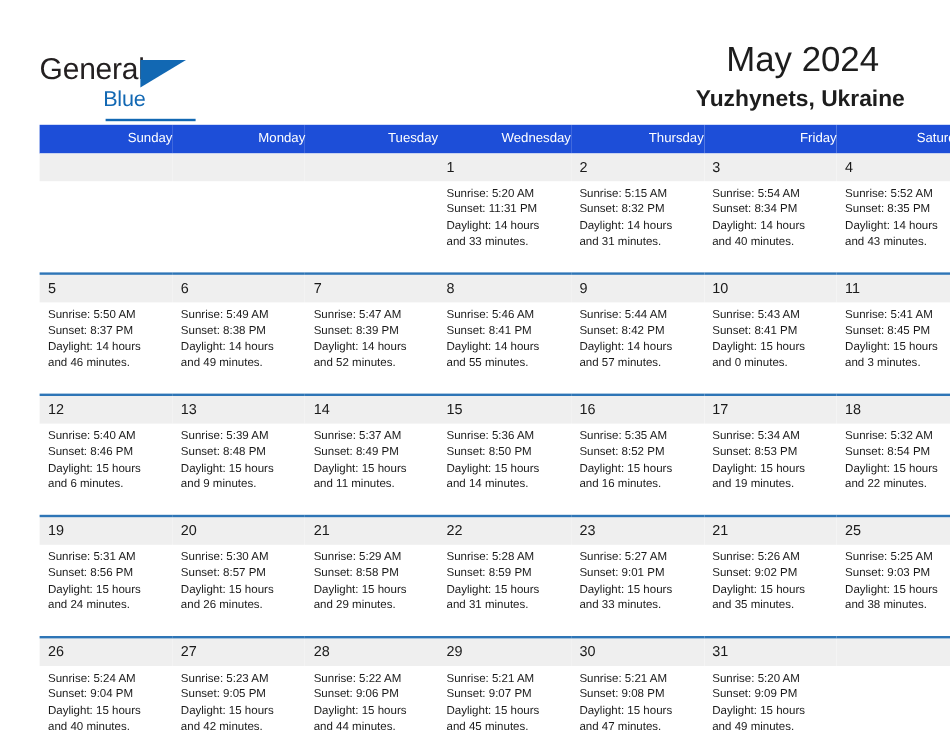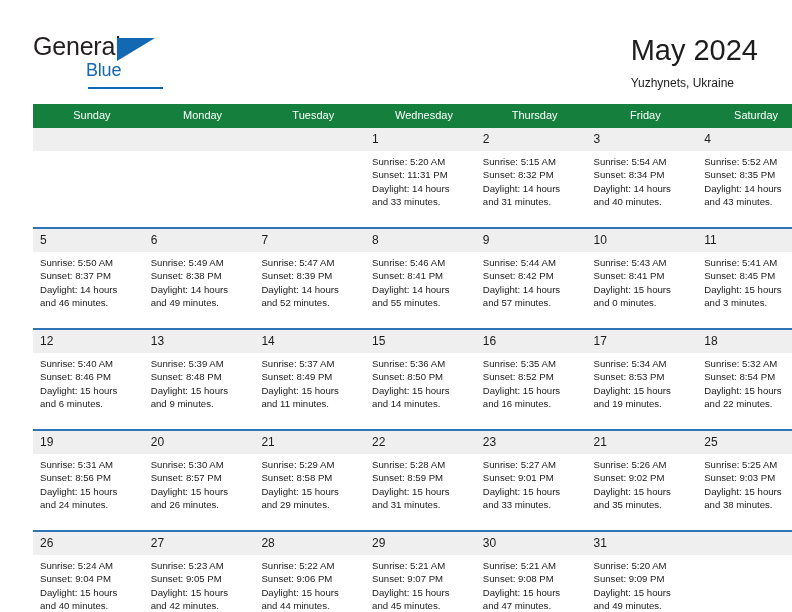--- a/index.html
+++ b/index.html
@@ -25,21 +25,21 @@
   .top-bar {
     position: absolute;
     left: 0;
     top: 0;
     width: 792px;
     height: 104px;
   }
   .logo {
     position: absolute;
     left: 33px;
-    top: 32px;
+    top: 44px;
     width: 190px;
     height: 54px;
   }
   .logo-general {
     position: absolute;
     left: 0;
     top: 0;
     font-size: 25px;
     letter-spacing: -0.2px;
     color: #231f20;
@@ -69,52 +69,52 @@
     top: 55px;
     width: 75px;
     height: 2px;
     background: #1268b3;
   }
 
   .title-block {
     position: absolute;
     right: 34px;
     top: 33px;
-    text-align: left;
+    text-align: center;
   }
   .cal-title {
     font-size: 29px;
     color: #1d1d1d;
     line-height: 34px;
     font-weight: normal;
     margin: 0;
   }
   .cal-subtitle {
-    font-size: 12px;
+    font-size: 19px;
     color: #1d1d1d;
     line-height: 20px;
-    margin: 6px 16px 0 0;
-    font-weight: normal;
+    margin: 6px 4px 0 0;
+    font-weight: bold;
   }
 
   
   .cal {
     position: absolute;
     left: 33px;
     top: 104px;
     width: 726px;
     border-collapse: collapse;
     table-layout: fixed;
   }
   .cal th {
-    background: #15803d;
+    background: #1d4ed8;
     color: #ffffff;
     font-size: 11px;
     font-weight: normal;
-    text-align: center;
+    text-align: right;
     padding: 5px 0 6px 7px;
     line-height: 13px;
     width: 103.71px;
   }
   .cal td {
     vertical-align: top;
     padding: 0;
     border-top: 2px solid #2e75b6;
     background: #ffffff;
   }

